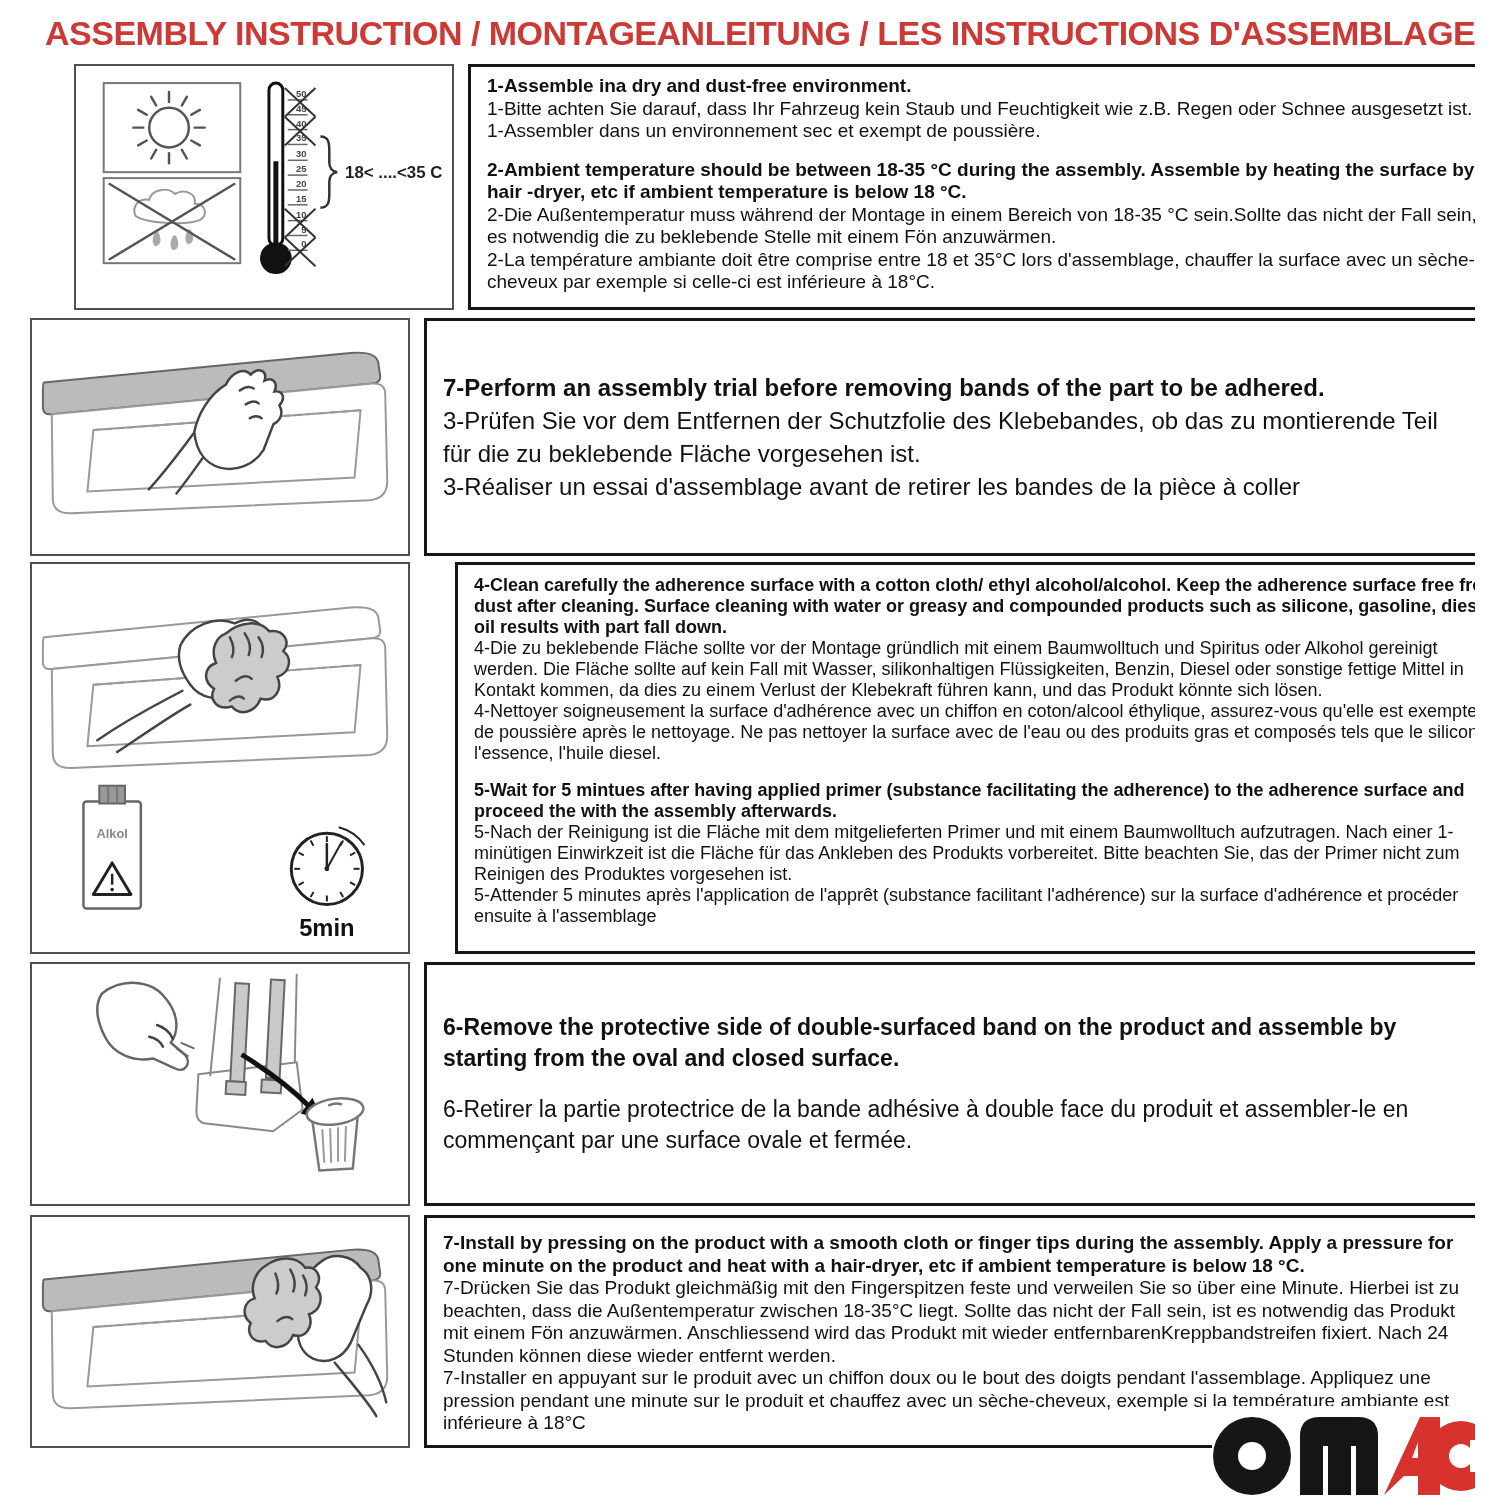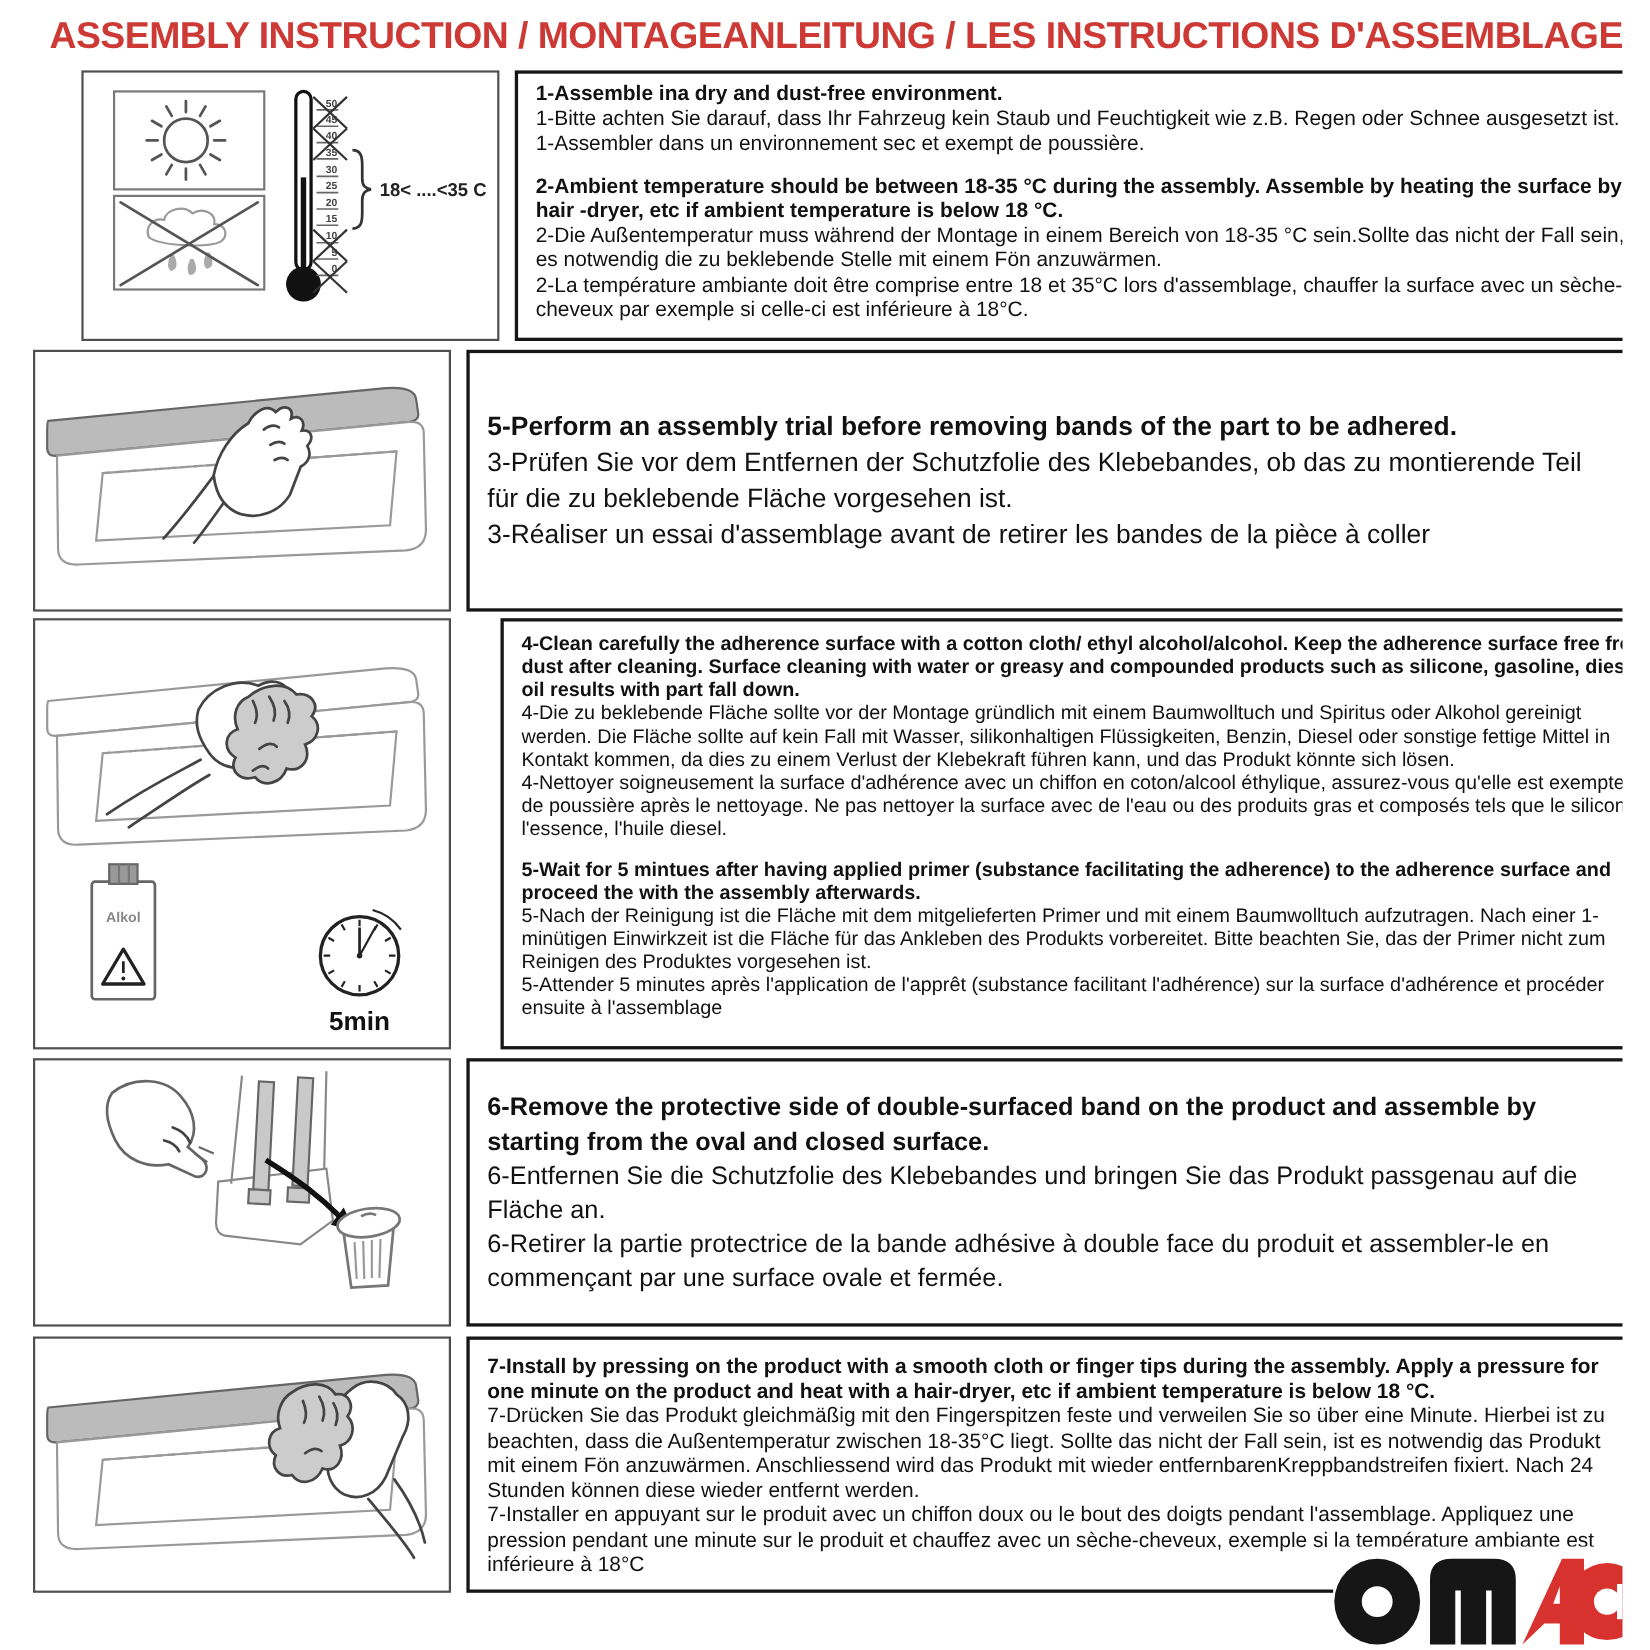--- a/index.html
+++ b/index.html
@@ -29,21 +29,21 @@
     border:3px solid #161616;background:#fff;
     padding:8px 16px;overflow:hidden;
   }
   .txt p{margin:0;}
   .txt p.gap{margin-top:16px;}
   .txt p.b{font-weight:700;}
 
   .s-small{font-size:19px;line-height:22.5px;}
   .s-mid{font-size:18px;line-height:21px;}
   .s-big{font-size:24px;line-height:33px;}
-  .s-big2{font-size:23px;line-height:31px;}
+  .s-big2{font-size:23px;line-height:31px;gap:20px;}
   .vcenter{display:flex;flex-direction:column;justify-content:center;}
 
   .line{stroke:#555;stroke-width:2.5;fill:none;stroke-linecap:round;}
   .thin{stroke:#999;stroke-width:2;fill:none;stroke-linecap:round;}
   .handln{stroke:#444;stroke-width:2.5;fill:none;stroke-linecap:round;}
 
   .logo{
     position:absolute;left:1212px;top:1406px;width:284px;height:96px;
     background:#fff;z-index:5;
   }
@@ -157,21 +157,21 @@
           <path d="M118,170 C138,148 152,128 166,110" class="handln"></path>
           <path d="M146,174 C162,154 172,138 186,120" class="handln"></path>
           <path d="M164,112 C168,92 180,74 196,64 C202,52 214,46 221,54 C229,46 238,50 235,60 C243,56 249,62 245,71 C253,70 257,77 250,85 C254,92 252,100 244,104 L234,130 C224,146 206,152 190,148 C176,144 166,132 164,112 Z" fill="#fff" stroke="#444" stroke-width="2.5"></path>
           <path d="M210,70 q8,-6 14,-2" class="handln"></path>
           <path d="M216,84 q8,-5 13,-1" class="handln"></path>
           <path d="M220,98 q7,-4 12,0" class="handln"></path>
         </g>
       </svg>
     </div>
     <div class="txt s-big vcenter">
-      <p class="b">5-Perform an assembly trial before removing bands of the part to be adhered.</p>
+      <p class="b">7-Perform an assembly trial before removing bands of the part to be adhered.</p>
       <p>3-Prüfen Sie vor dem Entfernen der Schutzfolie des Klebebandes, ob das zu montierende Teil für die zu beklebende Fläche vorgesehen ist.</p>
       <p>3-Réaliser un essai d'assemblage avant de retirer les bandes de la pièce à coller</p>
     </div>
   </div>
 
   <div class="row" style="top:562px;height:392px;">
     <div class="illus">
       <svg viewBox="0 0 380 392">
         <g transform="translate(0,12)">
           <path d="M12,62 L322,32 Q348,30 350,42 L352,56 Q352,62 344,63 L20,94 Q11,95 11,87 L11,71 Q11,63 12,62 Z" fill="#fff" stroke="#999" stroke-width="2"></path>
@@ -270,21 +270,20 @@
             <line x1="310" y1="166" x2="310" y2="201"></line>
               <line x1="318" y1="165" x2="317" y2="201"></line>
           </g>
           <ellipse cx="307" cy="150" rx="29" ry="13" transform="rotate(-8 307 150)" fill="#fff" stroke="#777" stroke-width="2.5"></ellipse>
           <path d="M300,144 q8,-4 14,-1" stroke="#777" stroke-width="2.5" fill="none"></path>
         </g>
       </svg>
     </div>
     <div class="txt s-big2 vcenter">
       <p class="b">6-Remove the protective side of double-surfaced band on the product and assemble by starting from the oval and closed surface.</p>
-      <p>6-Entfernen Sie die Schutzfolie des Klebebandes und bringen Sie das Produkt passgenau auf die Fläche an.</p>
       <p>6-Retirer la partie protectrice de la bande adhésive à double face du produit et assembler-le en commençant par une surface ovale et fermée.</p>
     </div>
   </div>
 
   <div class="row" style="top:1215px;height:233px;border-radius:26px;">
     <div class="illus">
       <svg viewBox="0 0 380 229">
         <g>
           <path d="M12,62 L322,32 Q348,30 350,42 L352,56 Q352,62 344,63 L20,94 Q11,95 11,87 L11,71 Q11,63 12,62 Z" fill="#bbb" stroke="#666" stroke-width="2"></path>
           <path d="M20,94 L344,63 Q357,62 357,74 L359,160 Q359,177 341,179 L40,192 Q21,193 21,177 Z" fill="#fff" stroke="#999" stroke-width="2"></path>

